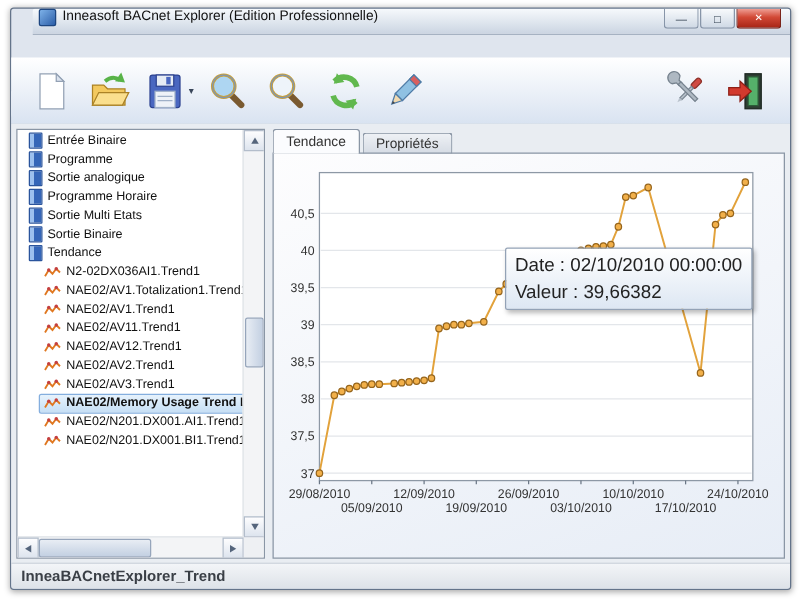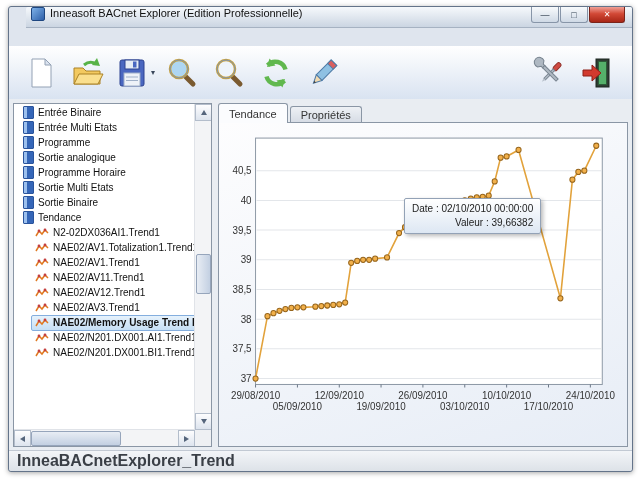--- a/index.html
+++ b/index.html
@@ -81,27 +81,27 @@
   .tab{font-size:11px;padding:0 10px;border:1px solid #8a96a5;border-bottom:none;
        border-radius:3px 3px 0 0;margin-right:2px;color:#333;height:16px;display:flex;
        align-items:center;background:linear-gradient(#eef1f5,#d5dbe4);}
   .tab.active{background:#fbfcfe;height:19px;position:relative;z-index:3;}
   .chart-box{position:absolute;left:0;top:19px;right:0;bottom:0;border:1px solid #8a96a5;
              background:linear-gradient(160deg,#fdfdfe,#e7edf6);z-index:1;}
   .plot-wrap{position:absolute;left:7px;top:7px;right:7px;bottom:7px;}
   .plot-wrap svg{width:100%;height:100%;}
   .chart-tooltip{position:absolute;left:178px;top:68px;background:linear-gradient(#ffffff,#dde7f3);
                  border:1px solid #93a2b6;border-radius:2px;box-shadow:2px 2px 4px rgba(0,0,0,.28);
-                 padding:3px 7px;font-size:10px;color:#222;line-height:1.4;white-space:nowrap;z-index:5;text-align:right;}
+                 padding:3px 7px;font-size:15px;color:#222;line-height:1.4;white-space:nowrap;z-index:5;}
 
   
   .statusbar{position:absolute;left:0;bottom:0;right:0;height:20px;
              background:linear-gradient(#f3f5f8,#dde2e8);border-top:1px solid #c2c9d3;
              display:flex;align-items:center;padding:0 8px;border-radius:0 0 3px 3px;}
-  .status-text{font-size:16px;font-weight:bold;color:#3a3f46;}
+  .status-text{font-size:12px;font-weight:bold;color:#3a3f46;}
 </style>
 </head>
 <body>
 
 <div class="window">
 
   <div class="titlebar">
     <div class="app-icon"></div>
     <div class="title-text">Inneasoft BACnet Explorer (Edition Professionnelle)</div>
     <div class="window-controls">
@@ -227,26 +227,20 @@
       <div class="tree-items">
           <div class="tree-item">
             <span class="row-inner">
               <span class="cat-icon"></span>
               <span>Entrée Binaire</span>
             </span>
           </div>
           <div class="tree-item">
             <span class="row-inner">
               <span class="cat-icon"></span>
-              <span>Entrée Multi Etats</span>
-            </span>
-          </div>
-          <div class="tree-item">
-            <span class="row-inner">
-              <span class="cat-icon"></span>
               <span>Programme</span>
             </span>
           </div>
           <div class="tree-item">
             <span class="row-inner">
               <span class="cat-icon"></span>
               <span>Sortie analogique</span>
             </span>
           </div>
           <div class="tree-item">
@@ -324,20 +318,32 @@
           <div class="tree-item trend">
             <span class="row-inner">
               <span class="trend-icon">
                 <svg viewBox="0 0 14 12" width="14" height="12">
                   <polyline points="1,9 4,4 7,7 10,3 13,6" fill="none" stroke="#e07820" stroke-width="1.5"></polyline>
                   <circle cx="4" cy="4" r="1.4" fill="#c44040"></circle>
                   <circle cx="10" cy="3" r="1.4" fill="#c44040"></circle>
                 </svg>
               </span>
               <span>NAE02/AV12.Trend1</span>
+            </span>
+          </div>
+          <div class="tree-item trend">
+            <span class="row-inner">
+              <span class="trend-icon">
+                <svg viewBox="0 0 14 12" width="14" height="12">
+                  <polyline points="1,9 4,4 7,7 10,3 13,6" fill="none" stroke="#e07820" stroke-width="1.5"></polyline>
+                  <circle cx="4" cy="4" r="1.4" fill="#c44040"></circle>
+                  <circle cx="10" cy="3" r="1.4" fill="#c44040"></circle>
+                </svg>
+              </span>
+              <span>NAE02/AV2.Trend1</span>
             </span>
           </div>
           <div class="tree-item trend">
             <span class="row-inner">
               <span class="trend-icon">
                 <svg viewBox="0 0 14 12" width="14" height="12">
                   <polyline points="1,9 4,4 7,7 10,3 13,6" fill="none" stroke="#e07820" stroke-width="1.5"></polyline>
                   <circle cx="4" cy="4" r="1.4" fill="#c44040"></circle>
                   <circle cx="10" cy="3" r="1.4" fill="#c44040"></circle>
                 </svg>

